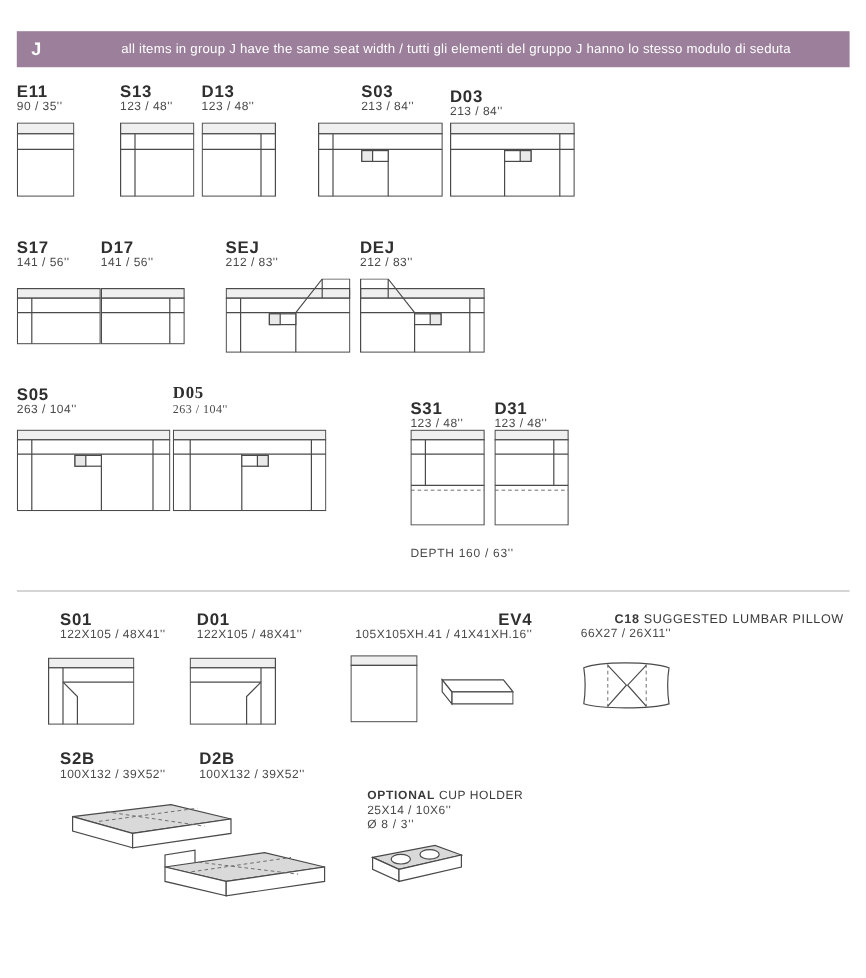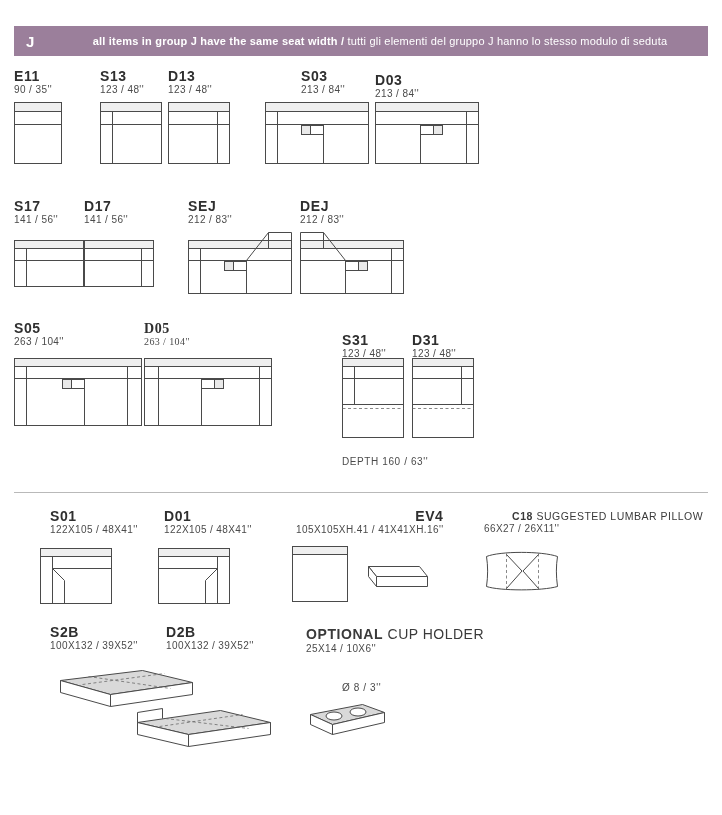--- a/index.html
+++ b/index.html
@@ -19,21 +19,21 @@
     display: flex; align-items: center;
   }
   .header-group {
     width: 46px; text-align: left; padding-left: 12px;
     color: #ffffff; font-weight: bold; font-size: 15px; letter-spacing: .5px;
   }
   .header-note {
     flex: 1; text-align: center; color: #ffffff; font-size: 11px;
     letter-spacing: .2px; padding-right: 8px;
   }
-  .header-note b { font-weight: bold; }
+  .header-note b { font-weight: normal; }
 
   
   .code {
     font-size: 14px; font-weight: bold; color: #2f2f2f;
     letter-spacing: .6px; line-height: 13px;
   }
   .dims {
     font-size: 10px; color: #4a4a4a; letter-spacing: .4px; line-height: 13px;
   }
   .item { position: absolute; }
@@ -52,21 +52,21 @@
 
   
   .divider {
     position: absolute; left: 14px; width: 694px; height: 1px; background: #b9b9b9;
   }
 
   .note-depth {
     position: absolute; font-size: 10px; color: #4a4a4a; letter-spacing: .6px;
   }
 
-  .optional-label { font-size: 14px; color: #3a3a3a; letter-spacing: .5px; }
+  .optional-label { font-size: 10px; color: #3a3a3a; letter-spacing: .5px; margin-top: 32px; }
   .optional-label b { font-weight: bold; letter-spacing: .6px; }
   .c18-label { font-size: 10.5px; color: #3a3a3a; letter-spacing: .5px; margin-left: 28px; }
   .c18-label b { font-weight: bold; letter-spacing: .6px; }
 </style>
 </head>
 <body>
 
 <div class="page">
 
   <div class="header-band">
@@ -354,21 +354,21 @@
     <div class="dims">100X132 / 39X52''</div>
   </div>
 
   <div class="item" style="left:306px; top:626px;">
     <div class="optional-label">
       <b>OPTIONAL</b><span> CUP HOLDER</span>
     </div>
     <div class="dims">25X14 / 10X6''</div>
   </div>
 
-  <div class="note-depth" style="left:306px; top:682px;margin-left:36px;">Ø 8 / 3''</div>
+  <div class="note-depth" style="left:306px; top:682px;">Ø 8 / 3''</div>
 
   <div class="dwg" style="left:42px; top:664px;">
     <svg width="230" height="90" viewBox="0 0 230 90">
 
       <path class="solidfill" d="M18.5 16.5 L100.5 6.5 L150.5 18.5 L68.5 30.5 Z"></path>
       <path class="fillbox" d="M18.5 16.5 L68.5 30.5 L68.5 42.5 L18.5 28.5 Z"></path>
       <path class="fillbox" d="M68.5 30.5 L150.5 18.5 L150.5 30.5 L68.5 42.5 Z"></path>
       <path class="dash" d="M46.5 12.5 L128.5 24.5"></path>
       <path class="dash" d="M40.5 20.5 L122.5 9.5"></path>
 

